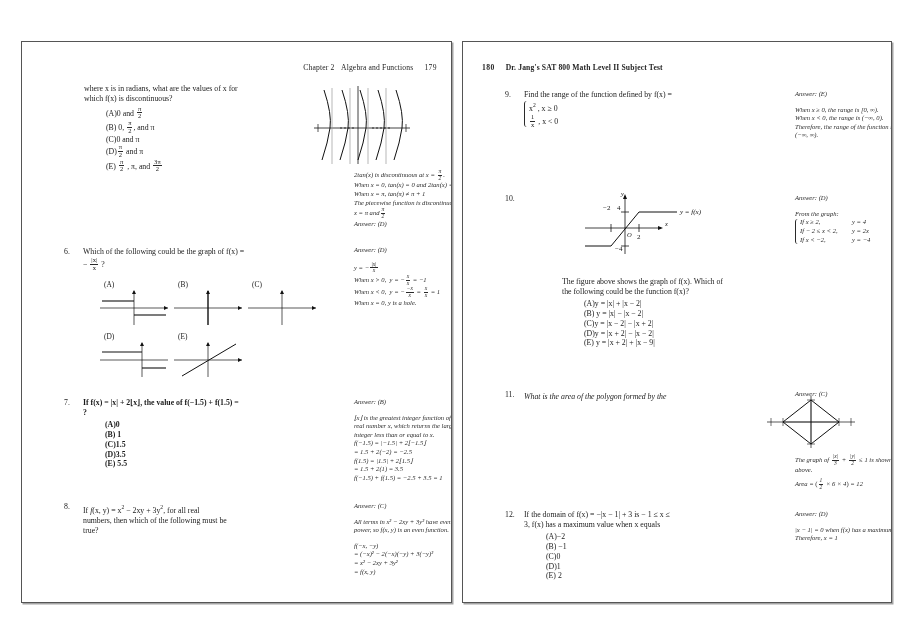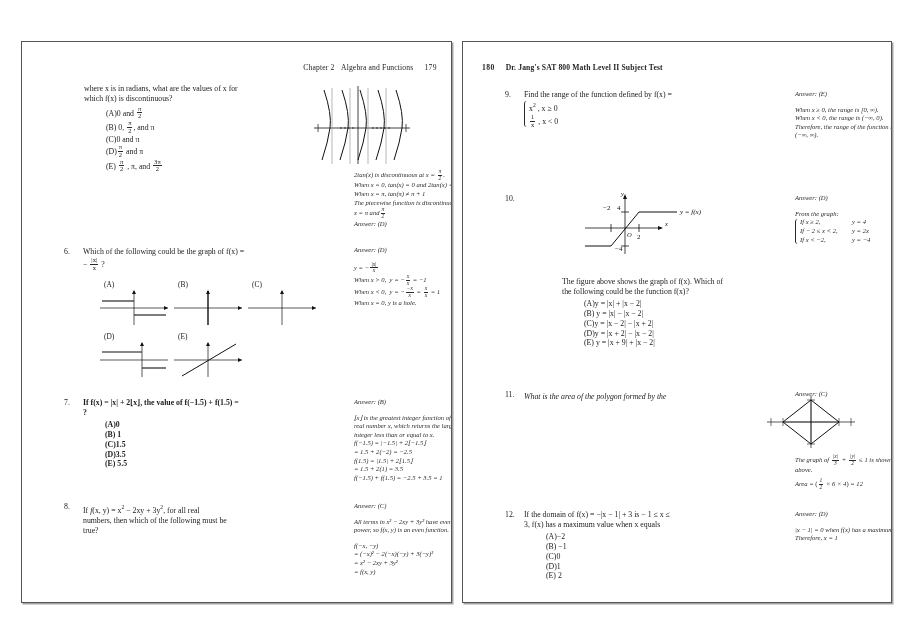--- a/index.html
+++ b/index.html
@@ -354,21 +354,21 @@
 
     <div class="q" style="left:42px;top:235px;">
       <div class="qbody" style="left:19px;width:222px;margin-left:38px;">
         <span class="stem">The figure above shows the graph of f(x). Which of</span>
         <span class="stem">the following could be the function f(x)?</span>
         <div class="choices">
           <span class="choice">(A)y = |x| + |x − 2|</span>
           <span class="choice">(B) y = |x| − |x − 2|</span>
           <span class="choice">(C)y = |x − 2| − |x + 2|</span>
           <span class="choice">(D)y = |x + 2| − |x − 2|</span>
-          <span class="choice">(E) y = |x + 9| + |x − 2|</span>
+          <span class="choice">(E) y = |x + 2| + |x − 9|</span>
         </div>
       </div>
     </div>
 
     <div class="ansCol" style="left:332px;top:152px;width:118px;">
       <span class="ans">Answer: (D)</span>
       <span class="para"></span>
       <span class="ln">From the graph:</span>
       <span class="sys">
         <span class="r"><span class="c2">If x ≥ 2,</span><span>y = 4</span></span>

